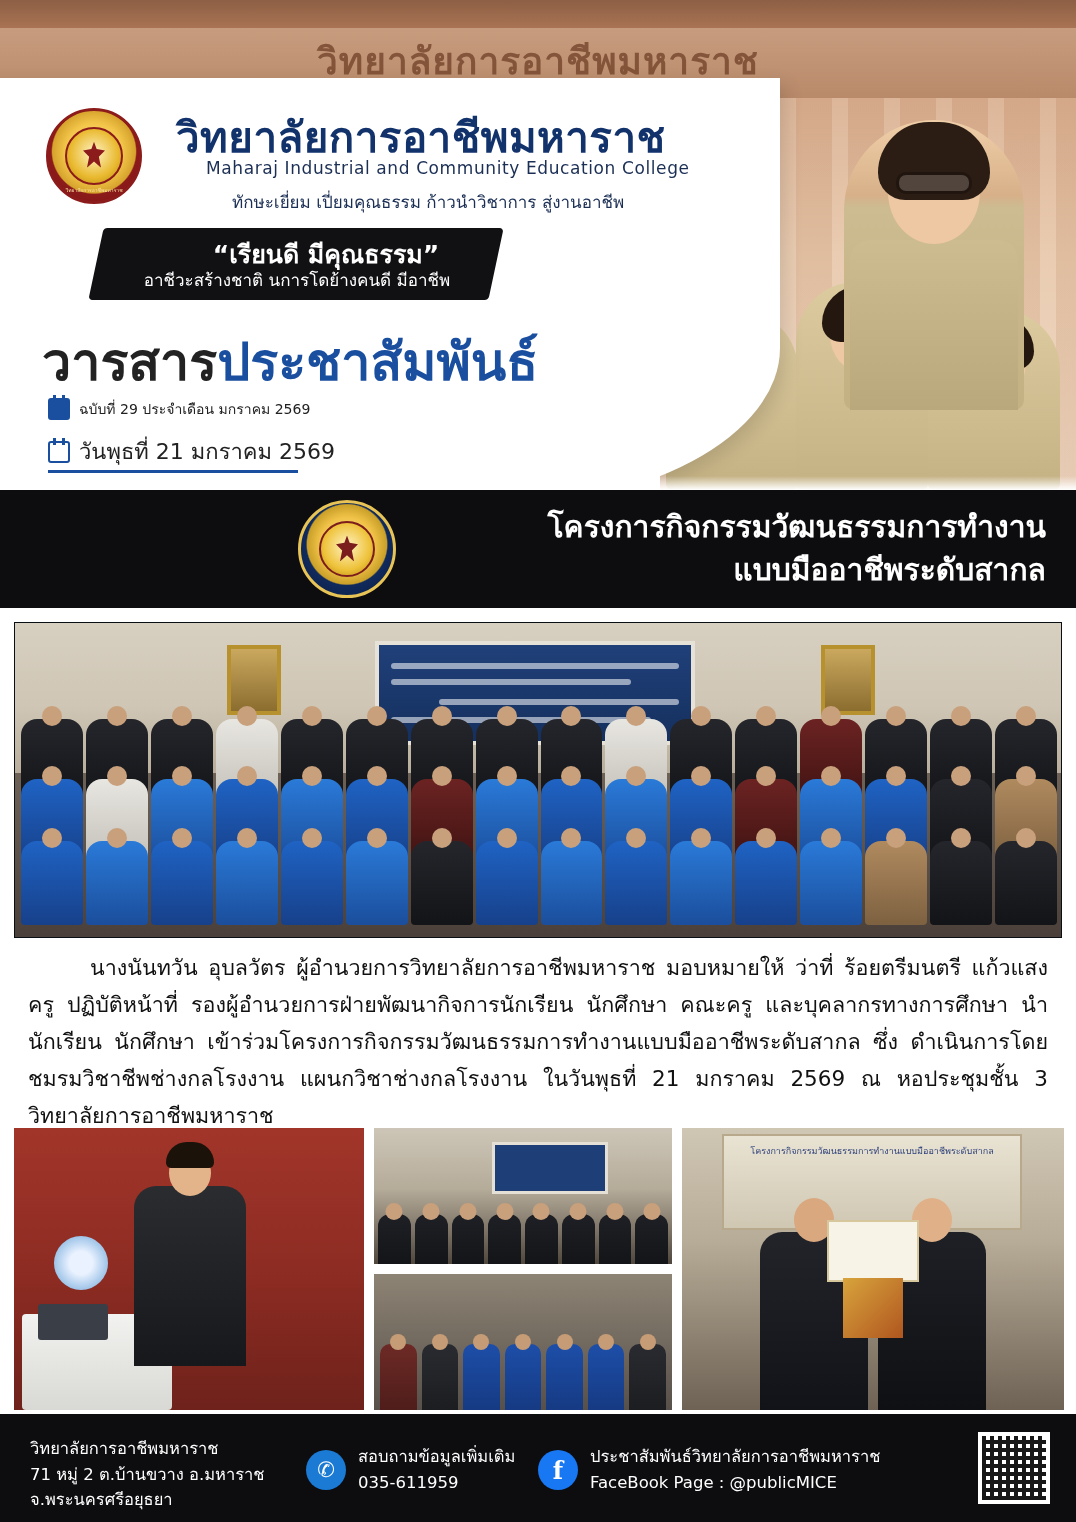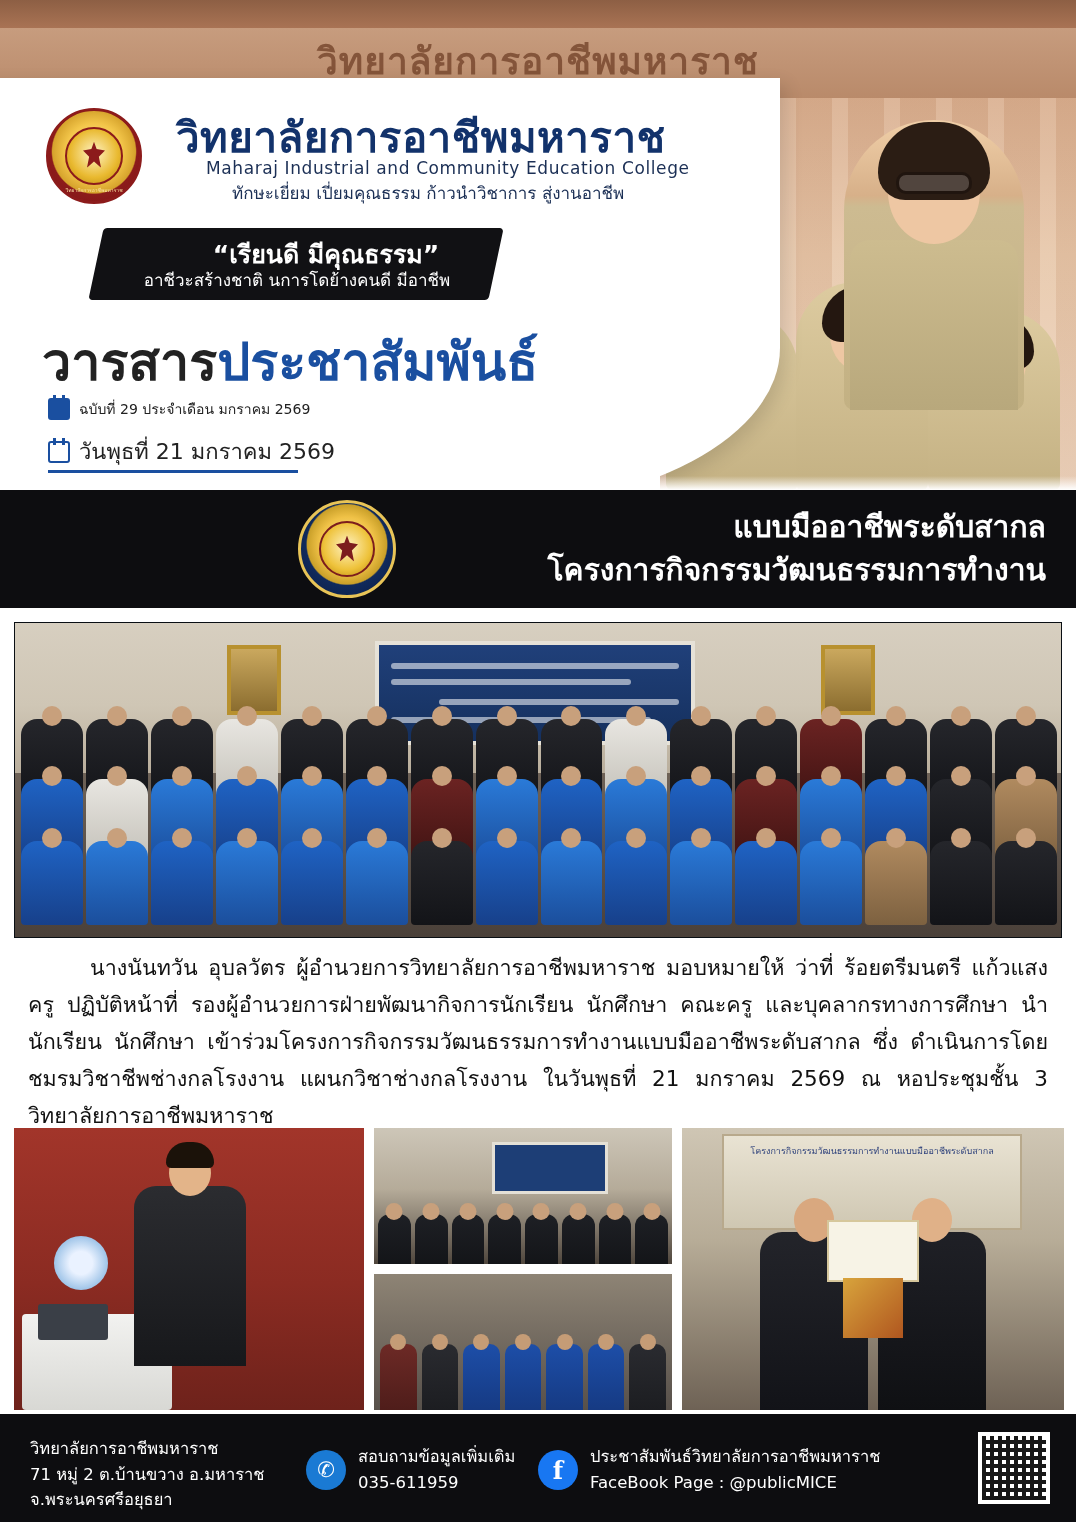--- a/index.html
+++ b/index.html
@@ -84,21 +84,21 @@
 
   .title-th {
     position:absolute; left:176px; top:104px;
     font-size:42px; font-weight:700; color:#12326b; letter-spacing:.5px;
   }
   .title-en {
     position:absolute; left:206px; top:158px;
     font-size:17px; color:#1b2f55; letter-spacing:.6px;
   }
   .title-slogan {
-    position:absolute; left:232px; top:179px;
+    position:absolute; left:232px; top:188px;
     font-size:17px; color:#1b2f55;
   }
 
   .ribbon-black {
     position:absolute; left:96px; top:228px; width:400px; height:72px;
     background:#111114;
     transform: skewX(-12deg);
     border-radius:4px;
   }
   .ribbon-text1 {
@@ -385,22 +385,22 @@
     </div>
     <div class="underline-bar"></div>
     <div class="header-bottom-fade"></div>
   </div>
 
   <div class="topic-bar">
     <div class="topic-seal">
       <div class="core"></div>
     </div>
     <div class="topic-text">
+      <div>โครงการกิจกรรมวัฒนธรรมการทำงาน</div>
       <div>แบบมืออาชีพระดับสากล</div>
-      <div>โครงการกิจกรรมวัฒนธรรมการทำงาน</div>
     </div>
   </div>
 
   <div class="main-photo">
     <div class="hall-wall"></div>
     <div class="hall-floor"></div>
     <div class="portrait l"></div>
     <div class="portrait r"></div>
     <div class="hall-stage">
       <div class="ln"></div>

